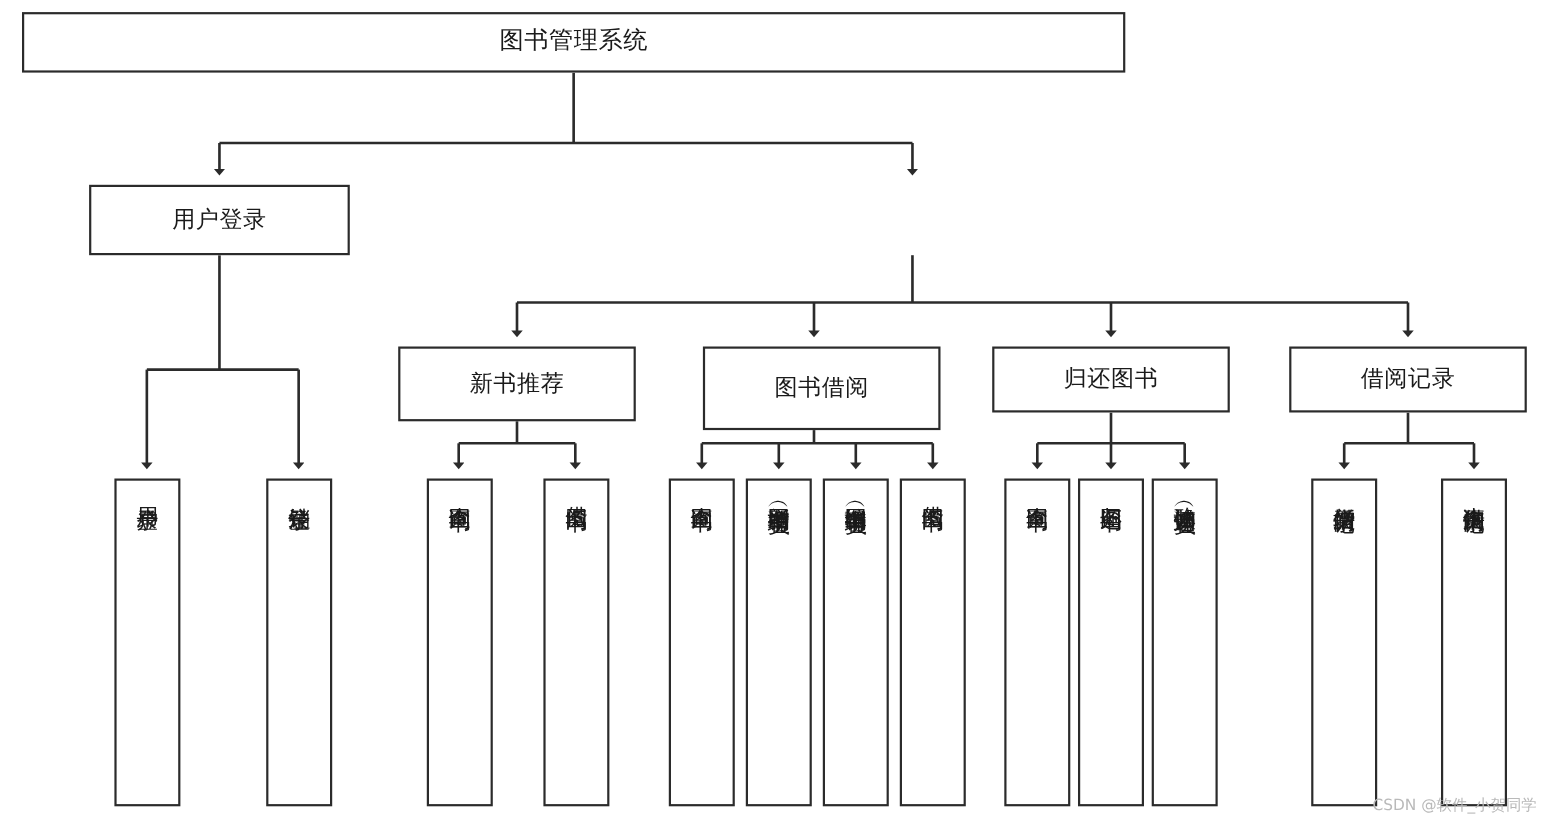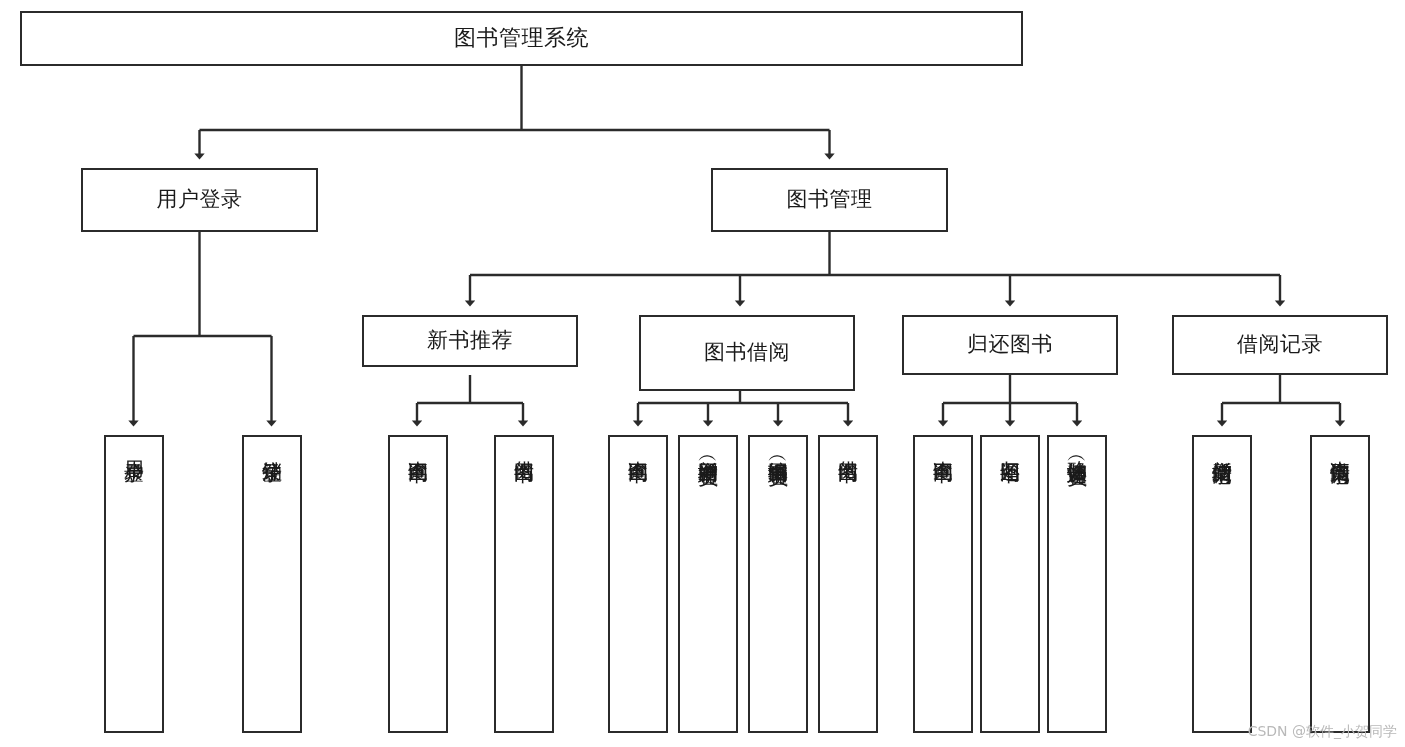--- a/index.html
+++ b/index.html
@@ -120,23 +120,22 @@
       <path d="M1280,375 L1280,403"></path>
       <path d="M1222,403 L1340,403"></path>
       <path d="M1222,403 L1222,423" marker-end="url(#arrow)"></path>
       <path d="M1340,403 L1340,423" marker-end="url(#arrow)"></path>
     </g>
   </svg>
 
   <div class="node node-h" id="root-node" style="left:20px; top:11px; width:1003px; height:55px;">图书管理系统</div>
 
   <div class="node node-h" style="left:81px; top:168px; width:237px; height:64px;">用户登录</div>
-  <div class="node node-h" style="left:711px; top:168px; width:237px; height:64px;">图书管理</div>
 
-  <div class="node node-h" style="left:362px; top:315px; width:216px; height:52px;">新书推荐</div>
+  <div class="node node-h" style="left:362px; top:315px; width:216px; height:68px;">新书推荐</div>
   <div class="node node-h" style="left:639px; top:315px; width:216px; height:76px;">图书借阅</div>
   <div class="node node-h" style="left:902px; top:315px; width:216px; height:60px;">归还图书</div>
   <div class="node node-h" style="left:1172px; top:315px; width:216px; height:60px;">借阅记录</div>
 
   <div class="node node-v" style="left:104px; top:435px; width:60px; height:298px;">
     <span class="vlabel">用户登录</span>
   </div>
   <div class="node node-v" style="left:242px; top:435px; width:60px; height:298px;">
     <span class="vlabel">注销登录</span>
   </div>

